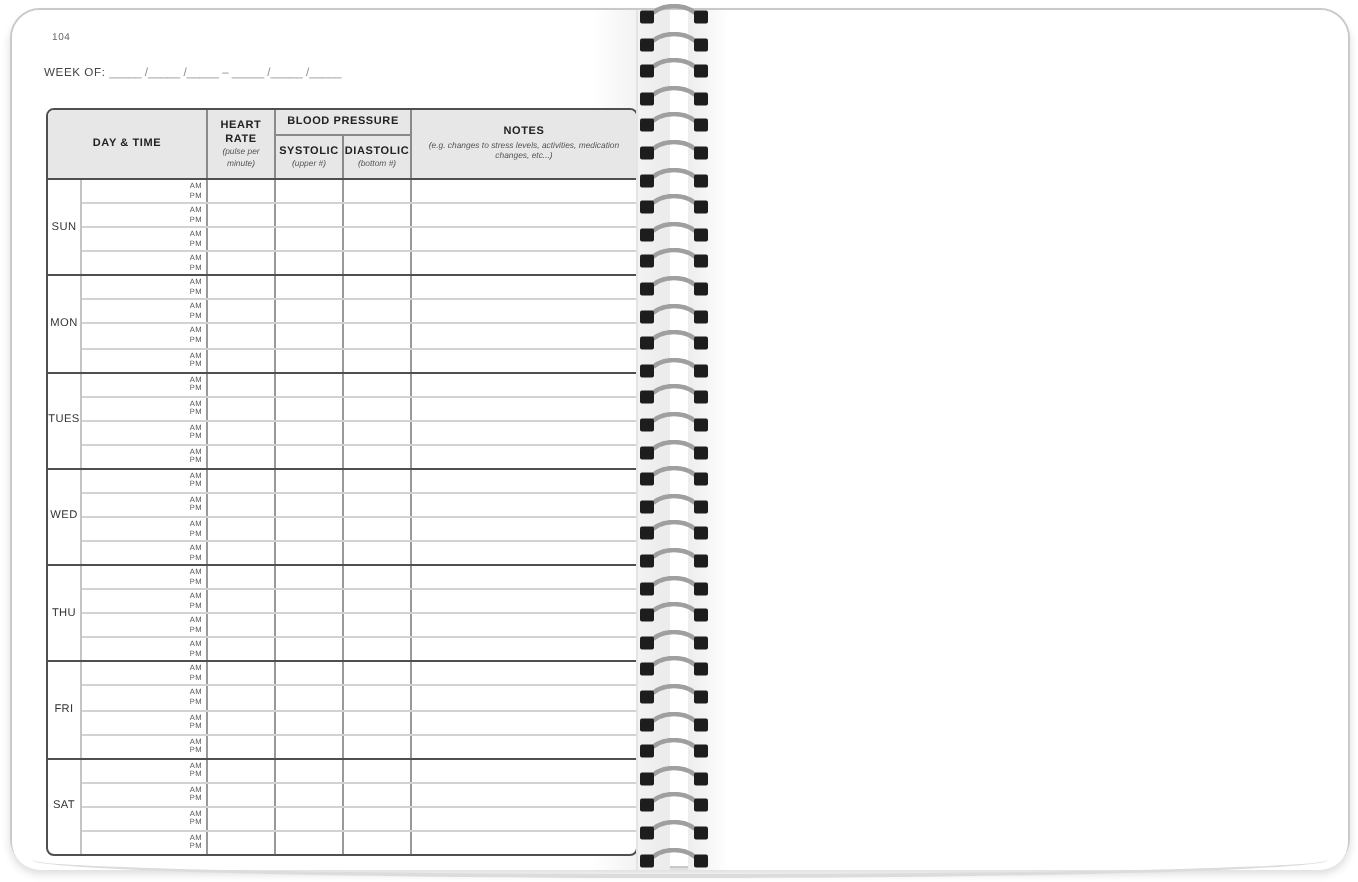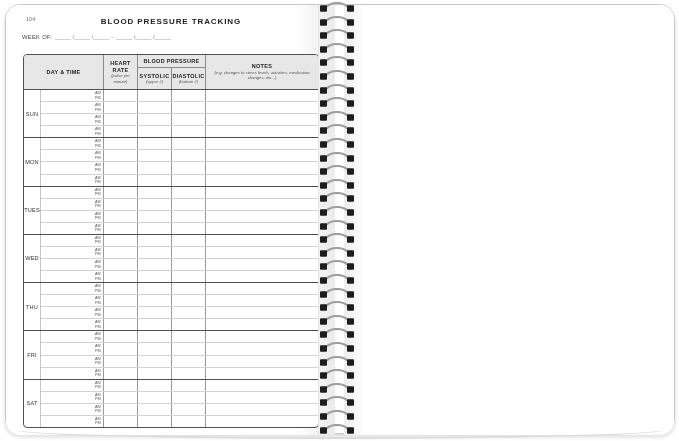--- a/index.html
+++ b/index.html
@@ -78,21 +78,20 @@
   .cell.notes { flex:1; border-left:1px solid #999; }
 </style>
 </head>
 <body>
 
 <div class="stage">
   <div class="notebook">
 
     <div class="page left">
       <span class="pagenum">104</span>
-      <div class="bp-title">BLOOD PRESSURE TRACKING</div>
 
       <div class="weekof">
         <span>WEEK OF:</span>
         <span class="blanks">_____ /_____ /_____   –   _____ /_____ /_____</span>
       </div>
 
       <div class="weightline start">
         <span>STARTING WEIGHT:</span>
         <span class="blanks">_________</span>
       </div>

